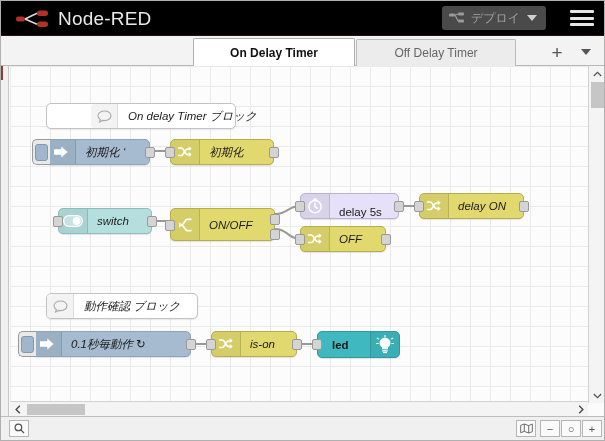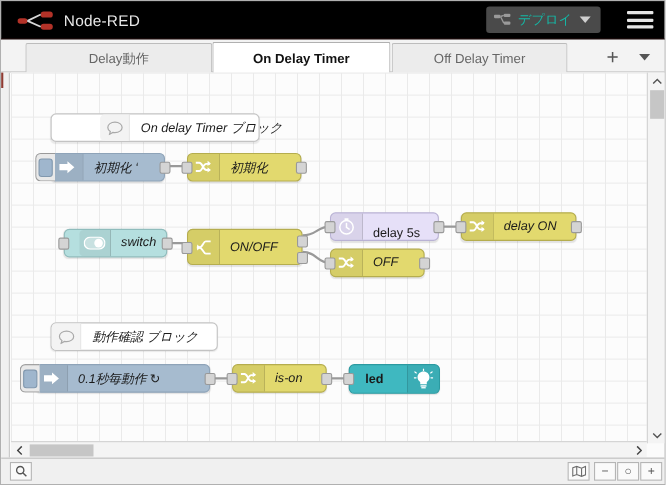--- a/index.html
+++ b/index.html
@@ -33,38 +33,38 @@
   }
   .logo-wrap {
     position: absolute;
     left: 14px; top: 6px;
     display: flex; align-items: center;
     height: 24px;
   }
   .logo-mark { width: 36px; height: 20px; display: block; }
   .brand {
     color: #e8e8e8;
-    font-size: 14px;
+    font-size: 19px;
     margin-left: 7px;
     letter-spacing: .2px;
     white-space: nowrap;
   }
   .deploy-btn {
     position: absolute;
     right: 60px; top: 5px;
     height: 24px;
     background: #4a4a4a;
     border-radius: 3px;
     display: flex; align-items: center;
     padding: 0 2px 0 7px;
     cursor: default;
   }
   .deploy-icon { width: 16px; height: 12px; display: block; }
   .deploy-label {
-    color: #14b8a6;
+    color: #a3a3a3;
     font-size: 12px;
     margin: 0 7px 0 6px;
     white-space: nowrap;
   }
   .deploy-caret {
     width: 0; height: 0;
     border-left: 5px solid transparent;
     border-right: 5px solid transparent;
     border-top: 6px solid #cfcfcf;
     margin-right: 7px;
@@ -242,21 +242,21 @@
     border-radius: 2px;
     box-sizing: border-box;
   }
   .port.in  { left: -6px; }
   .port.out { right: -6px; }
 
   
   .n-inject  { background: #a6bbcf; border-color: #8ea3b8; }
   .n-change  { background: #e2d96e; border-color: #b5ad4e; }
   .n-switch  { background: #e2d96e; border-color: #b5ad4e; }
-  .n-toggle  { background: #b5dfdf; border-color: #8fbcbc; justify-content: flex-end; }
+  .n-toggle  { background: #b5dfdf; border-color: #8fbcbc; }
   .n-delay   { background: #e6e0f8; border-color: #b9b2d4; }
   .n-led     { background: #3fb8c0; border-color: #2c9aa1; color: #1a1a1a; font-weight: bold; }
 
   
   .inject-btn {
     position: absolute;
     left: -15px; top: -1px;
     width: 18px; height: 26px;
     background: #e9e9e9;
     border: 1px solid #9a9a9a;
@@ -358,23 +358,20 @@
     </div>
 
     <div class="hamburger">
       <span></span>
         <span></span>
         <span></span>
     </div>
   </div>
 
   <div class="tabbar">
-    <div class="tab" style="left:22px; width:170px;">
-      <span>Delay動作</span>
-    </div>
     <div class="tab active" style="left:192px; width:162px;">
       <span>On Delay Timer</span>
     </div>
     <div class="tab" style="left:355px; width:160px;">
       <span>Off Delay Timer</span>
     </div>
     <div class="tab-add">
       <span>+</span>
     </div>
     <div class="tab-more">

